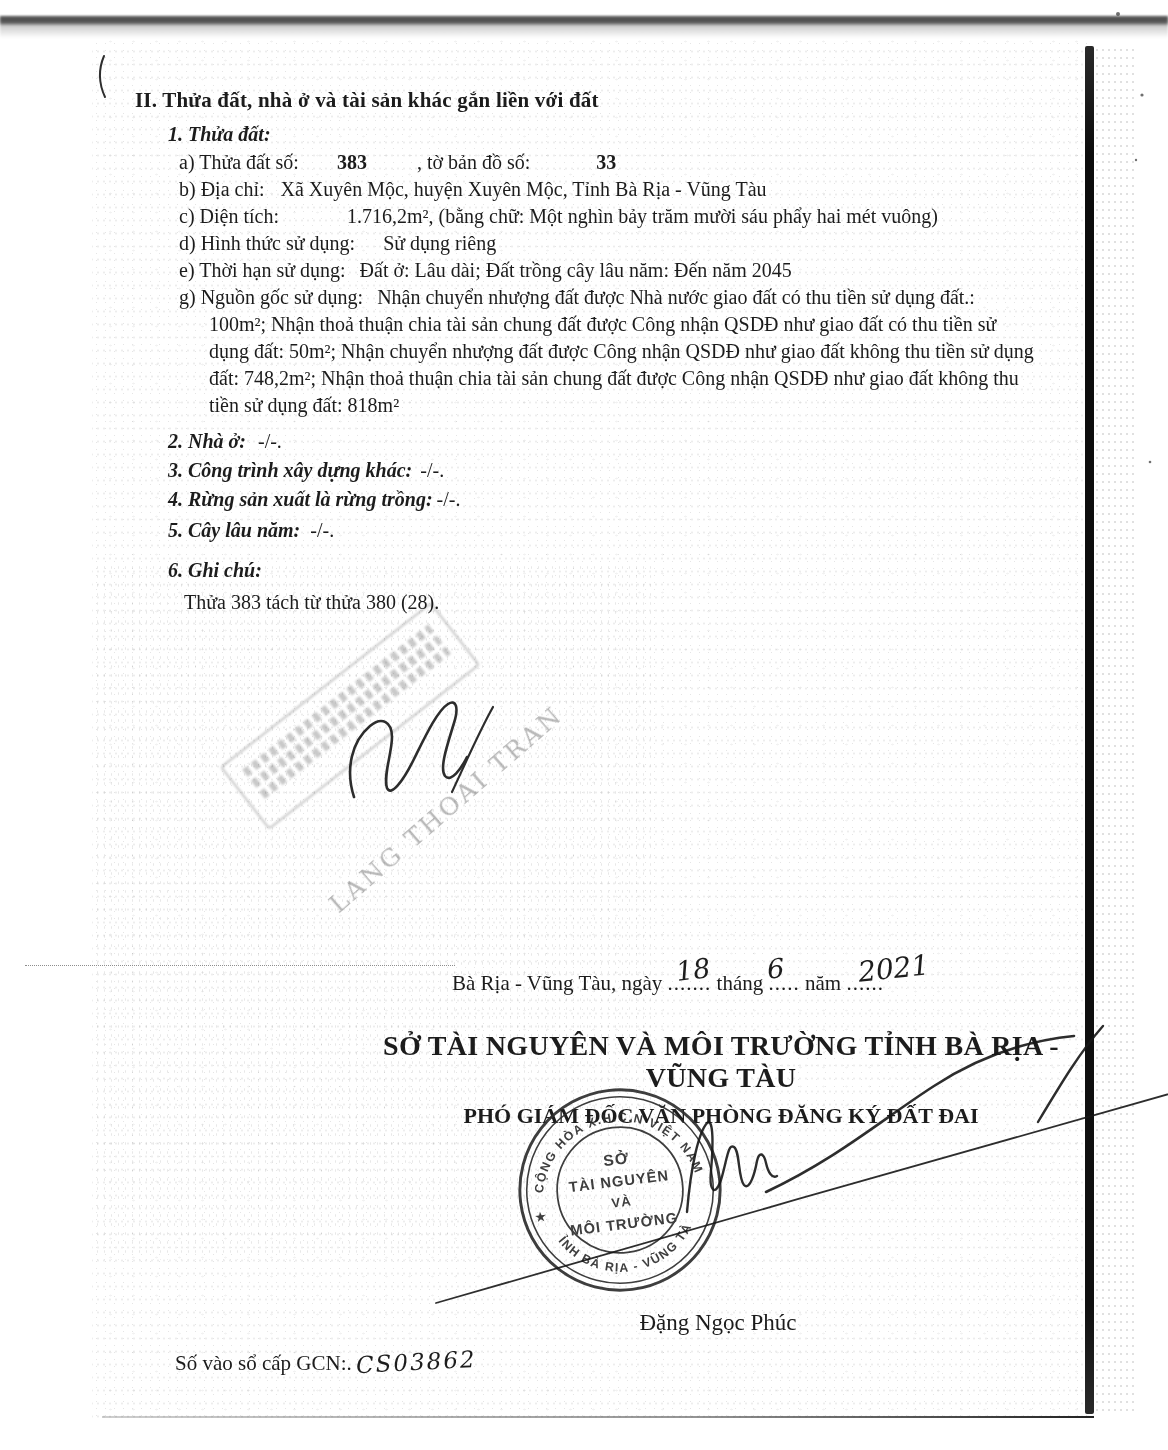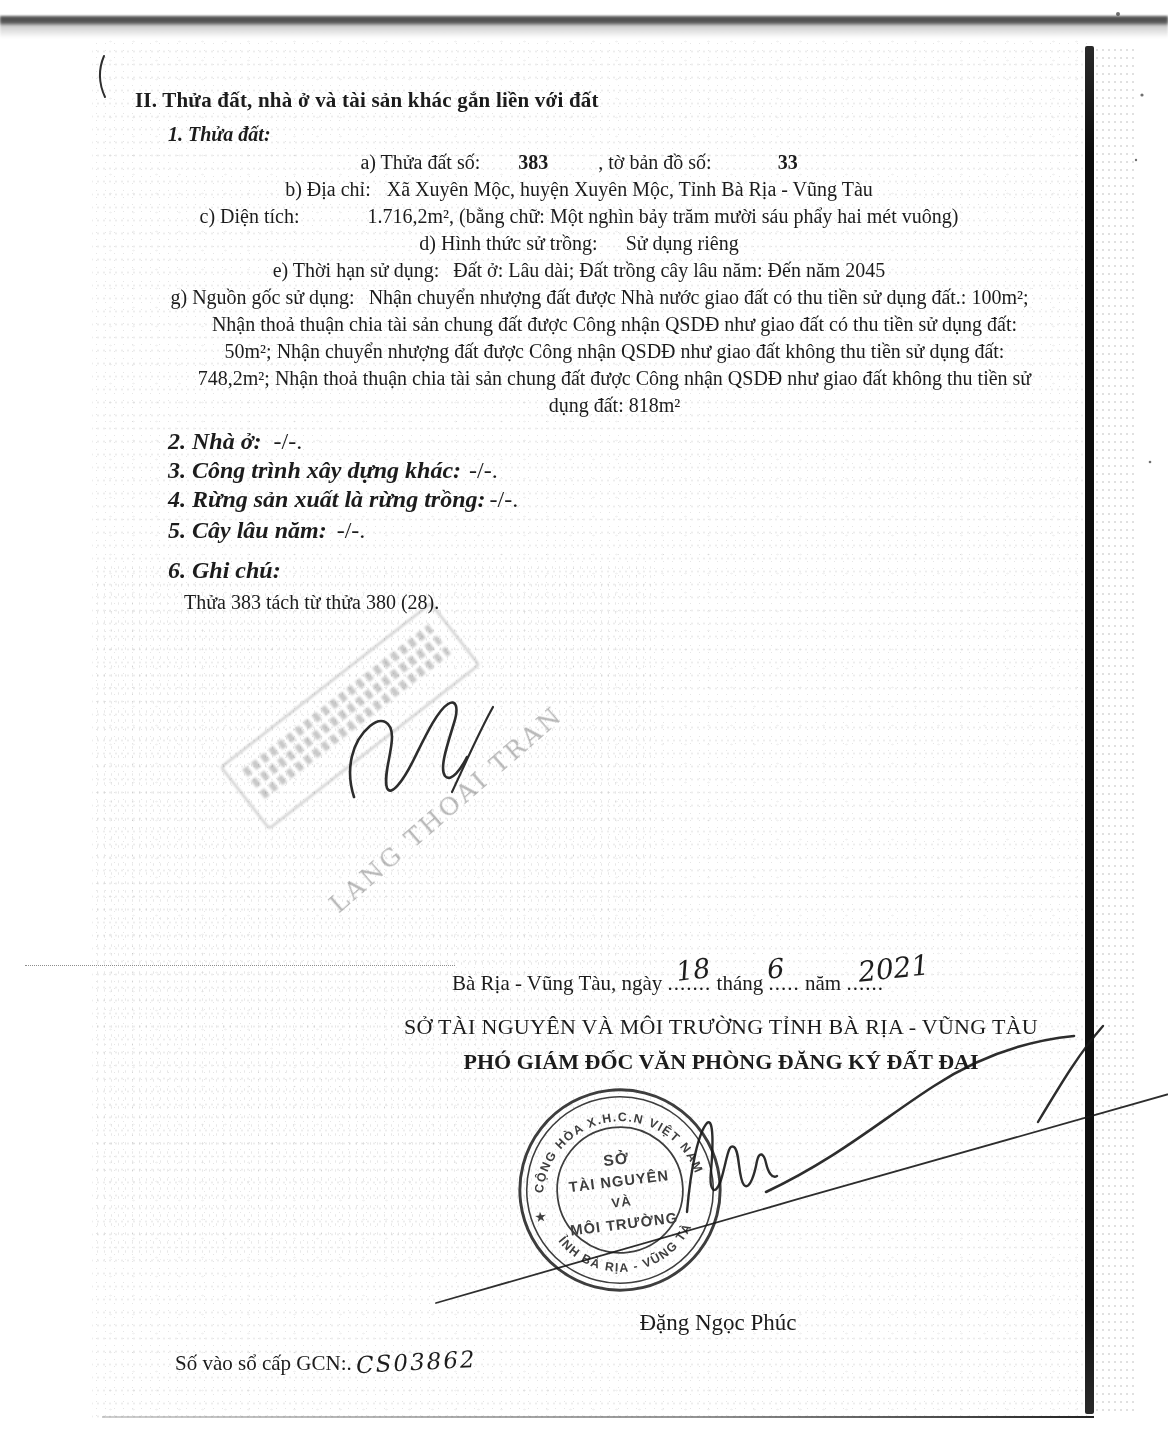--- a/index.html
+++ b/index.html
@@ -48,35 +48,35 @@
     filter:blur(0.4px);
   }
   .dotted-artifact {
     position:absolute; left:25px; top:965px; width:430px; height:0;
     border-top:1px dotted rgba(80,80,80,0.65);
   }
   
   .main { position:absolute; left:135px; top:87px; width:900px; font-size:20px; line-height:27px; }
   .h-section { font-weight:bold; font-size:21px; letter-spacing:0.2px; margin:0 0 7px 0; }
   .h-sub { font-weight:bold; font-style:italic; font-size:20px; margin:0 0 1px 33px; }
-  .item { margin:0 0 0 29px; max-width:830px;text-align:center; }
+  .item { margin:0 0 0 44px; max-width:830px; }
   .item-hang { padding-left:30px; text-indent:-30px; max-width:860px; }
-  .num-item { margin:2px 0 0 33px; font-size:24px; }
+  .num-item { margin:2px 0 0 33px; font-size:20px; }
   .num-label { font-weight:bold; font-style:italic; }
   .note-line { margin:5px 0 0 49px; }
   .sp { display:inline-block; }
   .b { font-weight:bold; }
   
   .date-line { position:absolute; left:452px; top:971px; font-size:21px; white-space:nowrap;text-align:right; }
   .fill { position:relative; display:inline-block; }
   .dots { letter-spacing:1px; }
   .hand { font-family:"DejaVu Serif", serif; font-style:italic; color:#1d1d1d; }
   .hand-over { position:absolute; }
   .org-block { position:absolute; left:360px; top:1014px; width:722px; text-align:center; }
-  .org-line1 { font-weight:normal; font-size:22px; letter-spacing:0.3px; }
+  .org-line1 { font-weight:bold; font-size:28px; letter-spacing:0.3px;margin-top:16px; }
   .org-line2 { font-weight:bold; font-size:21px; margin-top:8px; }
   .org-line3 { font-weight:bold; font-size:22px; margin-top:9px; }
   .signer { position:absolute; left:608px; top:1310px; width:220px; text-align:center; font-size:23px; }
   .registry { position:absolute; left:175px; top:1349px; font-size:21px; }
   .registry .hand { display:inline-block; font-size:23px; letter-spacing:2px; transform:rotate(-3deg); margin-left:4px; }
   
   .stamp { position:absolute; left:512px; top:1082px; width:216px; height:216px; transform:rotate(-7deg); opacity:0.92; }
   
   .watermark {
     position:absolute; left:333px; top:893px; transform:rotate(-41deg); transform-origin:left center;
@@ -118,21 +118,21 @@
   <div class="main">
     <p class="h-section">II. Thửa đất, nhà ở và tài sản khác gắn liền với đất</p>
     <p class="h-sub">1. Thửa đất:</p>
 
     <p class="item"><span>a) Thửa đất số:</span><span class="sp" style="width:38px"></span><span class="b">383</span><span class="sp" style="width:50px"></span><span>, tờ bản đồ số:</span><span class="sp" style="width:66px"></span><span class="b">33</span></p>
 
     <p class="item"><span>b) Địa chỉ:</span><span class="sp" style="width:16px"></span><span>Xã Xuyên Mộc, huyện Xuyên Mộc, Tỉnh Bà Rịa - Vũng Tàu</span></p>
 
     <p class="item"><span>c) Diện tích:</span><span class="sp" style="width:68px"></span><span>1.716,2m², (bằng chữ: Một nghìn bảy trăm mười sáu phẩy hai mét vuông)</span></p>
 
-    <p class="item"><span>d) Hình thức sử trồng:</span><span class="sp" style="width:28px"></span><span>Sử dụng riêng</span></p>
+    <p class="item"><span>d) Hình thức sử dụng:</span><span class="sp" style="width:28px"></span><span>Sử dụng riêng</span></p>
 
 
     <p class="item"><span>e) Thời hạn sử dụng:</span><span class="sp" style="width:14px"></span><span>Đất ở: Lâu dài; Đất trồng cây lâu năm: Đến năm 2045</span></p>
 
     <p class="item item-hang"><span>g) Nguồn gốc sử dụng:</span><span class="sp" style="width:14px"></span><span>Nhận chuyển nhượng đất được Nhà nước giao đất có thu tiền sử dụng đất.: 100m²; Nhận thoả thuận chia tài sản chung đất được Công nhận QSDĐ như giao đất có thu tiền sử dụng đất: 50m²; Nhận chuyển nhượng đất được Công nhận QSDĐ như giao đất không thu tiền sử dụng đất: 748,2m²; Nhận thoả thuận chia tài sản chung đất được Công nhận QSDĐ như giao đất không thu tiền sử dụng đất: 818m²</span></p>
 
     <p class="num-item" style="margin-top:9px"><span class="num-label">2. Nhà ở:</span><span class="sp" style="width:12px"></span><span>-/-.</span></p>
     <p class="num-item"><span class="num-label">3. Công trình xây dựng khác:</span><span class="sp" style="width:8px"></span><span>-/-.</span></p>
     <p class="num-item"><span class="num-label">4. Rừng sản xuất là rừng trồng:</span><span class="sp" style="width:4px"></span><span>-/-.</span></p>
     <p class="num-item" style="margin-top:4px"><span class="num-label">5. Cây lâu năm:</span><span class="sp" style="width:10px"></span><span>-/-.</span></p>

